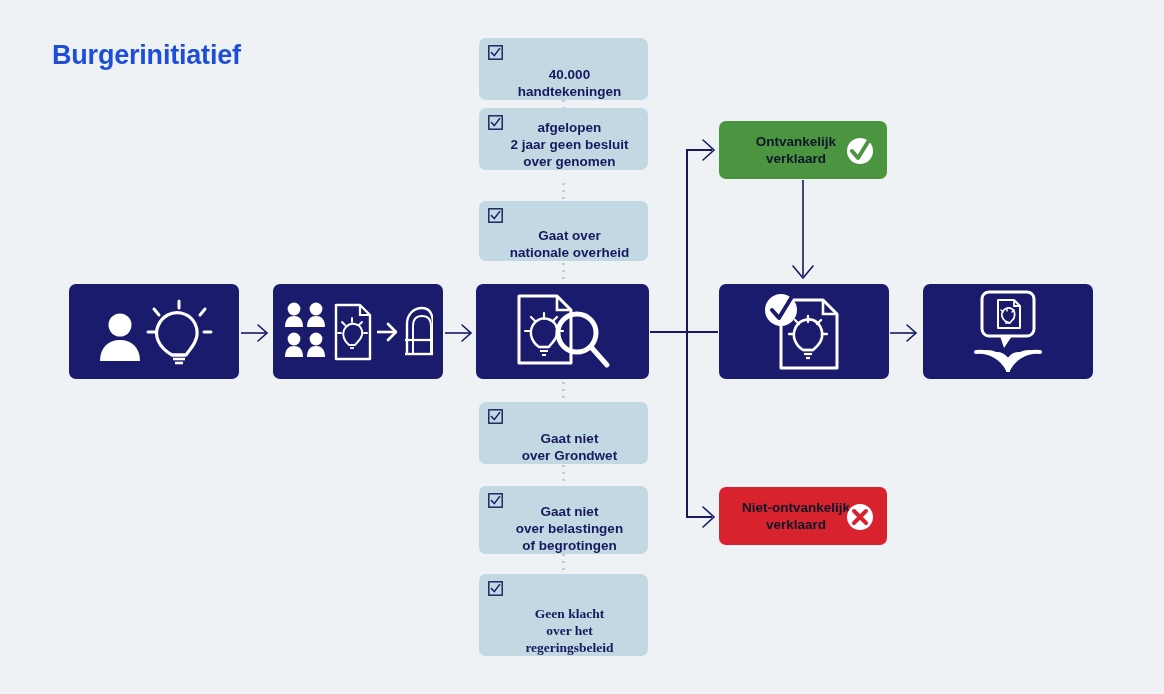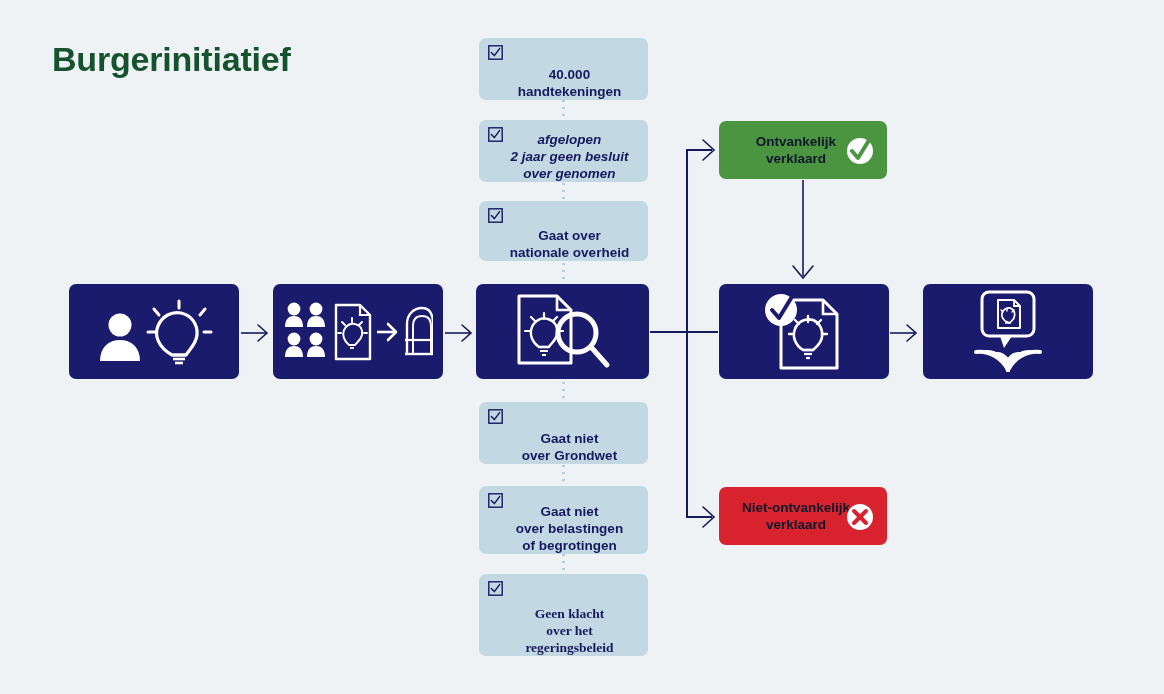--- a/index.html
+++ b/index.html
@@ -6,21 +6,21 @@
   html, body {
     width: 1164px; height: 694px;
     background: #eef2f5;
     font-family: "Liberation Sans", sans-serif;
     overflow: hidden;
   }
   #canvas { position: relative; width: 1164px; height: 694px; }
 
   .title {
     position: absolute; left: 52px; top: 40px;
-    font-size: 34px; font-weight: bold; color: #14532d;
+    font-size: 27px; font-weight: bold; color: #1d4ed8;
     letter-spacing: -0.2px;
   }
 
   
   .navy-box {
     position: absolute;
     background: #1b1b6e;
     border-radius: 7px;
     display: flex; align-items: center; justify-content: center;
   }
@@ -92,21 +92,21 @@
     <span class="cb">
       <svg width="15" height="15" viewBox="0 0 15 15">
         <rect x="0.8" y="0.8" width="13.4" height="13.4" fill="none" stroke="#16195e" stroke-width="1.4"></rect>
         <path d="M3.4 7.6 L6.3 10.6 L11.6 3.6" fill="none" stroke="#16195e" stroke-width="1.5" stroke-linecap="round" stroke-linejoin="round"></path>
       </svg>
     </span>
     <span class="txt">40.000
 handtekeningen</span>
   </div>
 
-  <div class="check-card" style="left:479px; top:120px; width:169px; height:62px;font-style:italic;">
+  <div class="check-card" style="left:479px; top:108px; width:169px; height:62px;">
     <span class="cb">
       <svg width="15" height="15" viewBox="0 0 15 15">
         <rect x="0.8" y="0.8" width="13.4" height="13.4" fill="none" stroke="#16195e" stroke-width="1.4"></rect>
         <path d="M3.4 7.6 L6.3 10.6 L11.6 3.6" fill="none" stroke="#16195e" stroke-width="1.5" stroke-linecap="round" stroke-linejoin="round"></path>
       </svg>
     </span>
     <span class="txt">afgelopen
 2 jaar geen besluit
 over genomen</span>
   </div>

